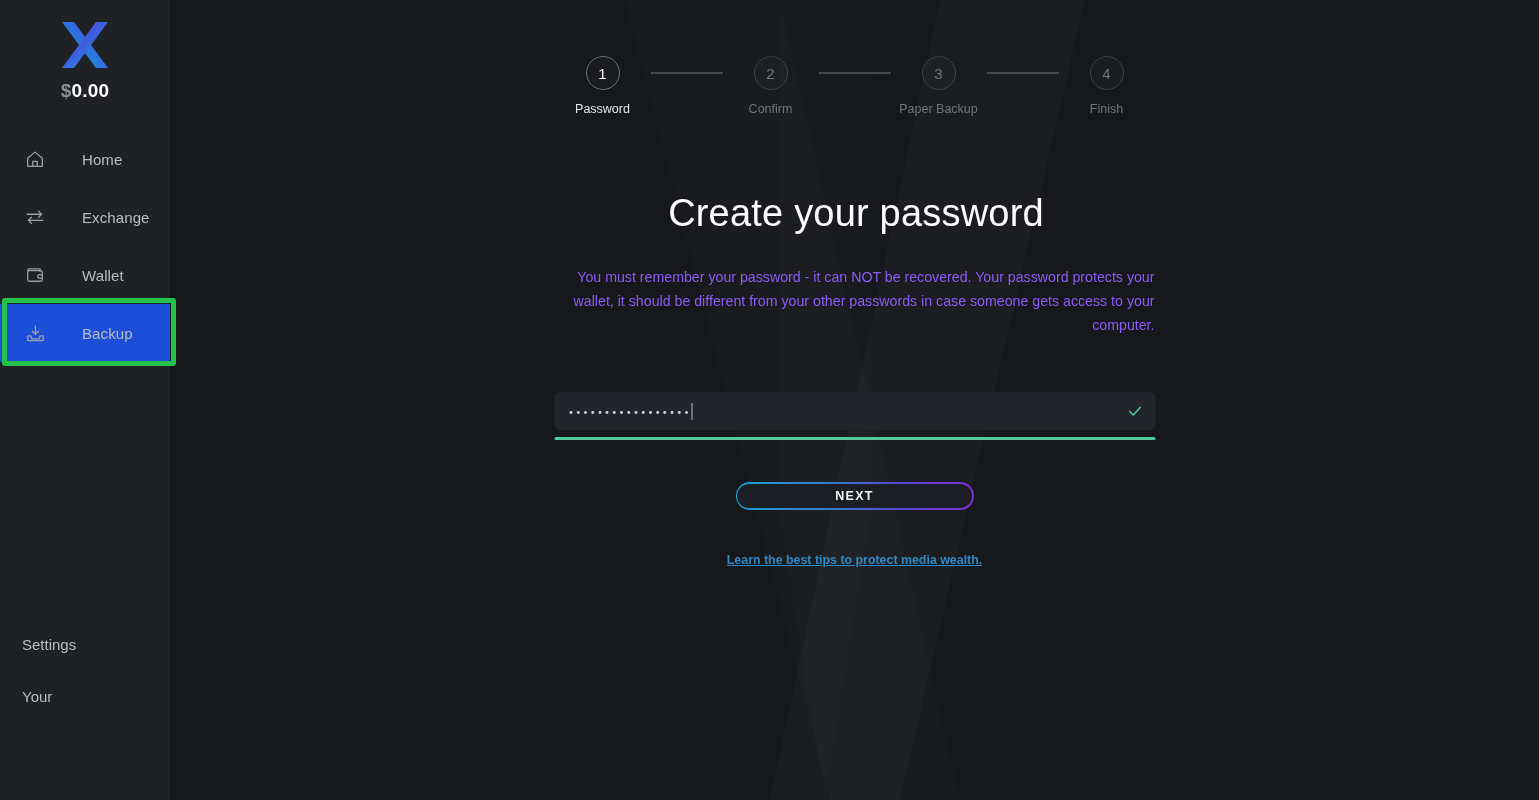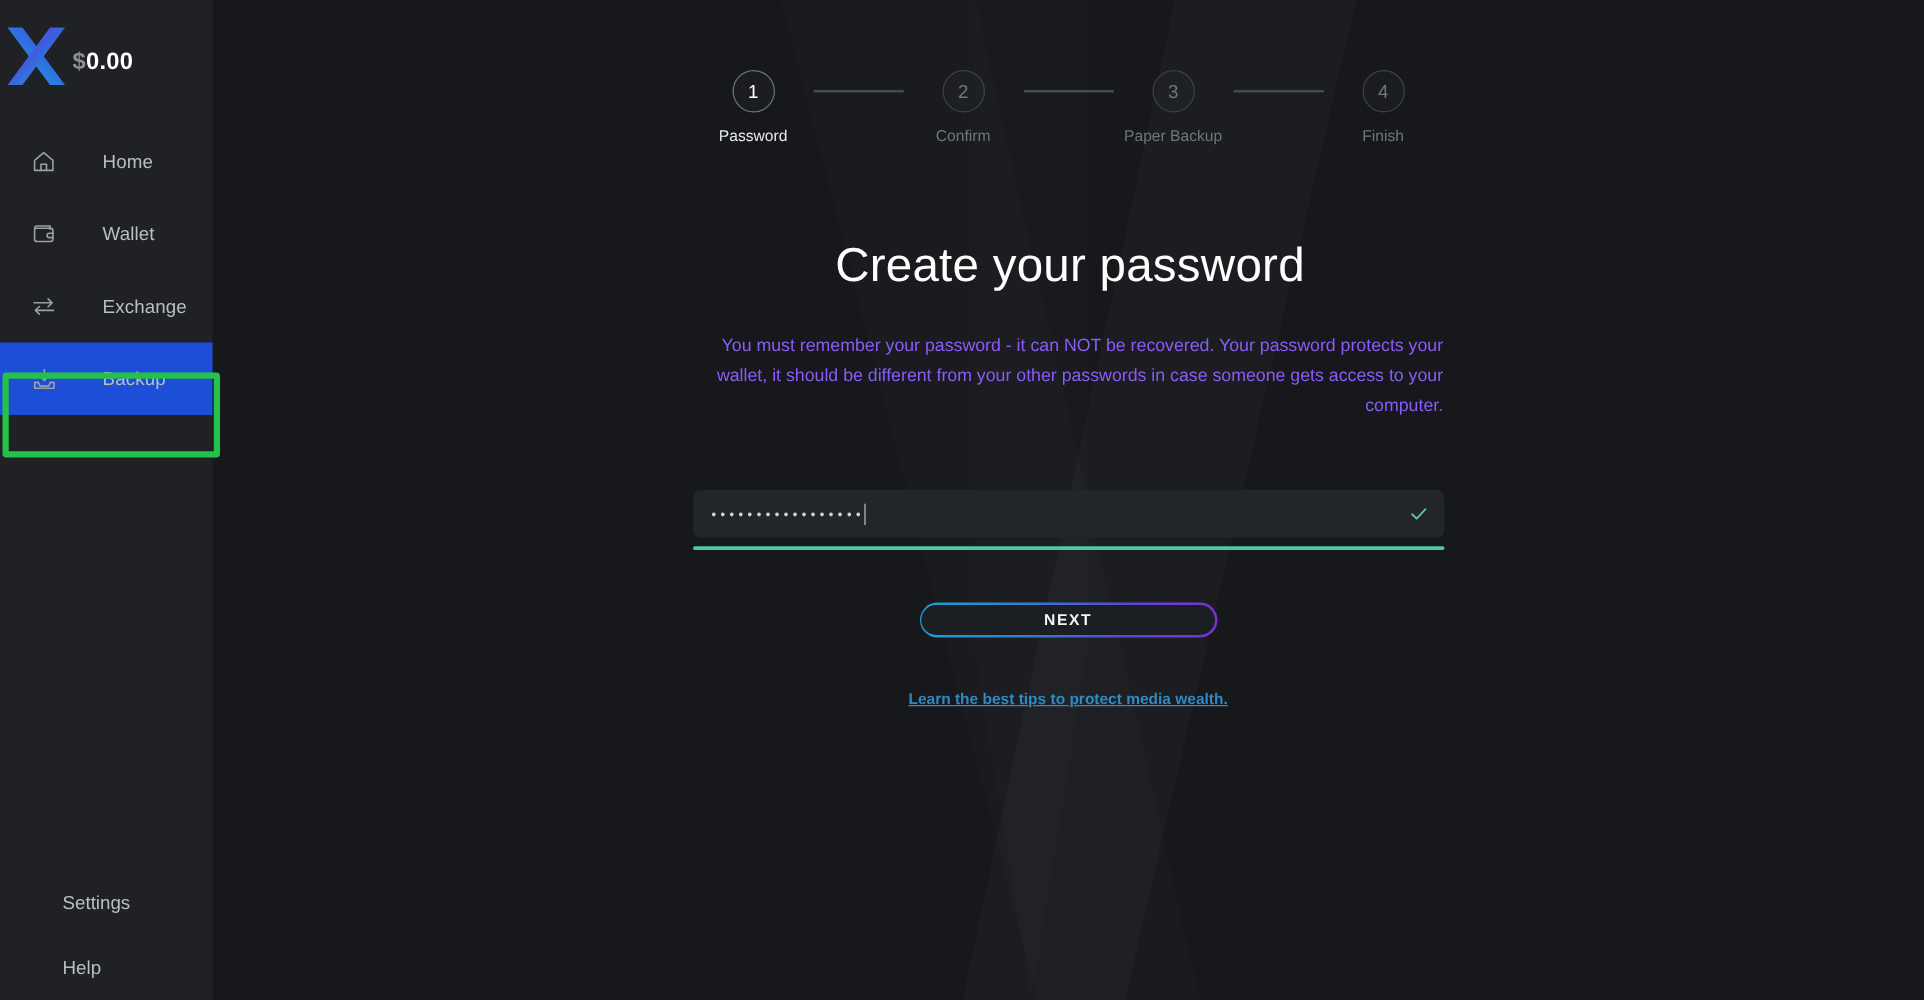--- a/index.html
+++ b/index.html
@@ -18,21 +18,21 @@
   
   #sidebar {
     position: relative;
     width: 170px; height: 800px;
     background: #1f2125;
     flex: 0 0 170px;
     z-index: 5;
   }
   #brand {
     padding-top: 20px;
-    display: flex; flex-direction: row; align-items: center;
+    display: flex; flex-direction: column; align-items: center;
   }
   #logo-mark { width: 58px; height: 52px; display:block; }
   #balance {
     margin-top: 8px;
     font-size: 19px;
     letter-spacing: .2px;
     color: #ffffff;
     font-weight: 600;
   }
   #balance .cur { color: #8c9196; font-weight: 600; }
@@ -69,21 +69,21 @@
     border: 5px solid #24c24a;
     border-radius: 3px;
     pointer-events: none;
     z-index: 20;
   }
 
   #sidebar-bottom {
     position: absolute;
     left: 0; bottom: 0;
     width: 100%;
-    margin-left: 28px;
+    padding-bottom: 78px;
   }
   .nav-plain {
     height: 52px;
     display: flex; align-items: center;
     padding-left: 22px;
     font-size: 15px;
     color: #b9bec4;
     cursor: pointer;
   }
 
@@ -287,38 +287,38 @@
             <path d="M4 11.2 L12 4.5 L20 11.2 V20 H4 Z"></path>
             <path d="M9.6 20 V14.6 H14.4 V20"></path>
           </svg>
         </span>
         <span class="lbl">Home</span>
       </div>
 
       <div class="nav-item">
         <span class="ico">
           <svg width="22" height="22" viewBox="0 0 24 24" fill="none" stroke="currentColor" stroke-width="1.4" stroke-linejoin="round" stroke-linecap="round">
-            <path d="M4 7.2 a2 2 0 0 1 2-2 h11.5 v3"></path>
-            <rect x="4" y="7.2" width="16" height="11.6" rx="2"></rect>
-            <path d="M20 11.6 h-3.2 a1.9 1.9 0 0 0 0 3.8 H20"></path>
-          </svg>
-        </span>
-        <span class="lbl">Wallet</span>
-      </div>
-
-      <div class="nav-item">
-        <span class="ico">
-          <svg width="22" height="22" viewBox="0 0 24 24" fill="none" stroke="currentColor" stroke-width="1.4" stroke-linejoin="round" stroke-linecap="round">
             <path d="M3.5 9 H19"></path>
             <path d="M15.8 5.6 L19.2 9 L15.8 12.4"></path>
             <path d="M20.5 15.6 H5"></path>
             <path d="M8.2 12.2 L4.8 15.6 L8.2 19"></path>
           </svg>
         </span>
         <span class="lbl">Exchange</span>
+      </div>
+
+      <div class="nav-item">
+        <span class="ico">
+          <svg width="22" height="22" viewBox="0 0 24 24" fill="none" stroke="currentColor" stroke-width="1.4" stroke-linejoin="round" stroke-linecap="round">
+            <path d="M4 7.2 a2 2 0 0 1 2-2 h11.5 v3"></path>
+            <rect x="4" y="7.2" width="16" height="11.6" rx="2"></rect>
+            <path d="M20 11.6 h-3.2 a1.9 1.9 0 0 0 0 3.8 H20"></path>
+          </svg>
+        </span>
+        <span class="lbl">Wallet</span>
       </div>
 
       <div class="nav-item active">
         <span class="ico">
           <svg width="23" height="23" viewBox="0 0 24 24" fill="none" stroke="currentColor" stroke-width="1.4" stroke-linejoin="round" stroke-linecap="round">
             <path d="M12 4 V12.6"></path>
             <path d="M8.8 9.6 L12 12.8 L15.2 9.6"></path>
             <path d="M4 14.5 L7 14.5 L8.4 17.6 H15.6 L17 14.5 H20 V19.4 H4 Z"></path>
           </svg>
         </span>
@@ -327,21 +327,21 @@
 
     </nav>
 
     <div id="backup-highlight"></div>
 
     <div id="sidebar-bottom">
       <div class="nav-plain">
         <span>Settings</span>
       </div>
       <div class="nav-plain">
-        <span>Help</span>
+        <span>Your</span>
       </div>
     </div>
 
   </aside>
 
   <main id="main">
 
     <svg id="watermark" viewBox="0 0 1369 800" preserveAspectRatio="none">
       <polygon points="455,0 610,0 790,800 660,800" fill="#ffffff" opacity="0.016"></polygon>
       <polygon points="915,0 770,0 600,800 730,800" fill="#ffffff" opacity="0.022"></polygon>

